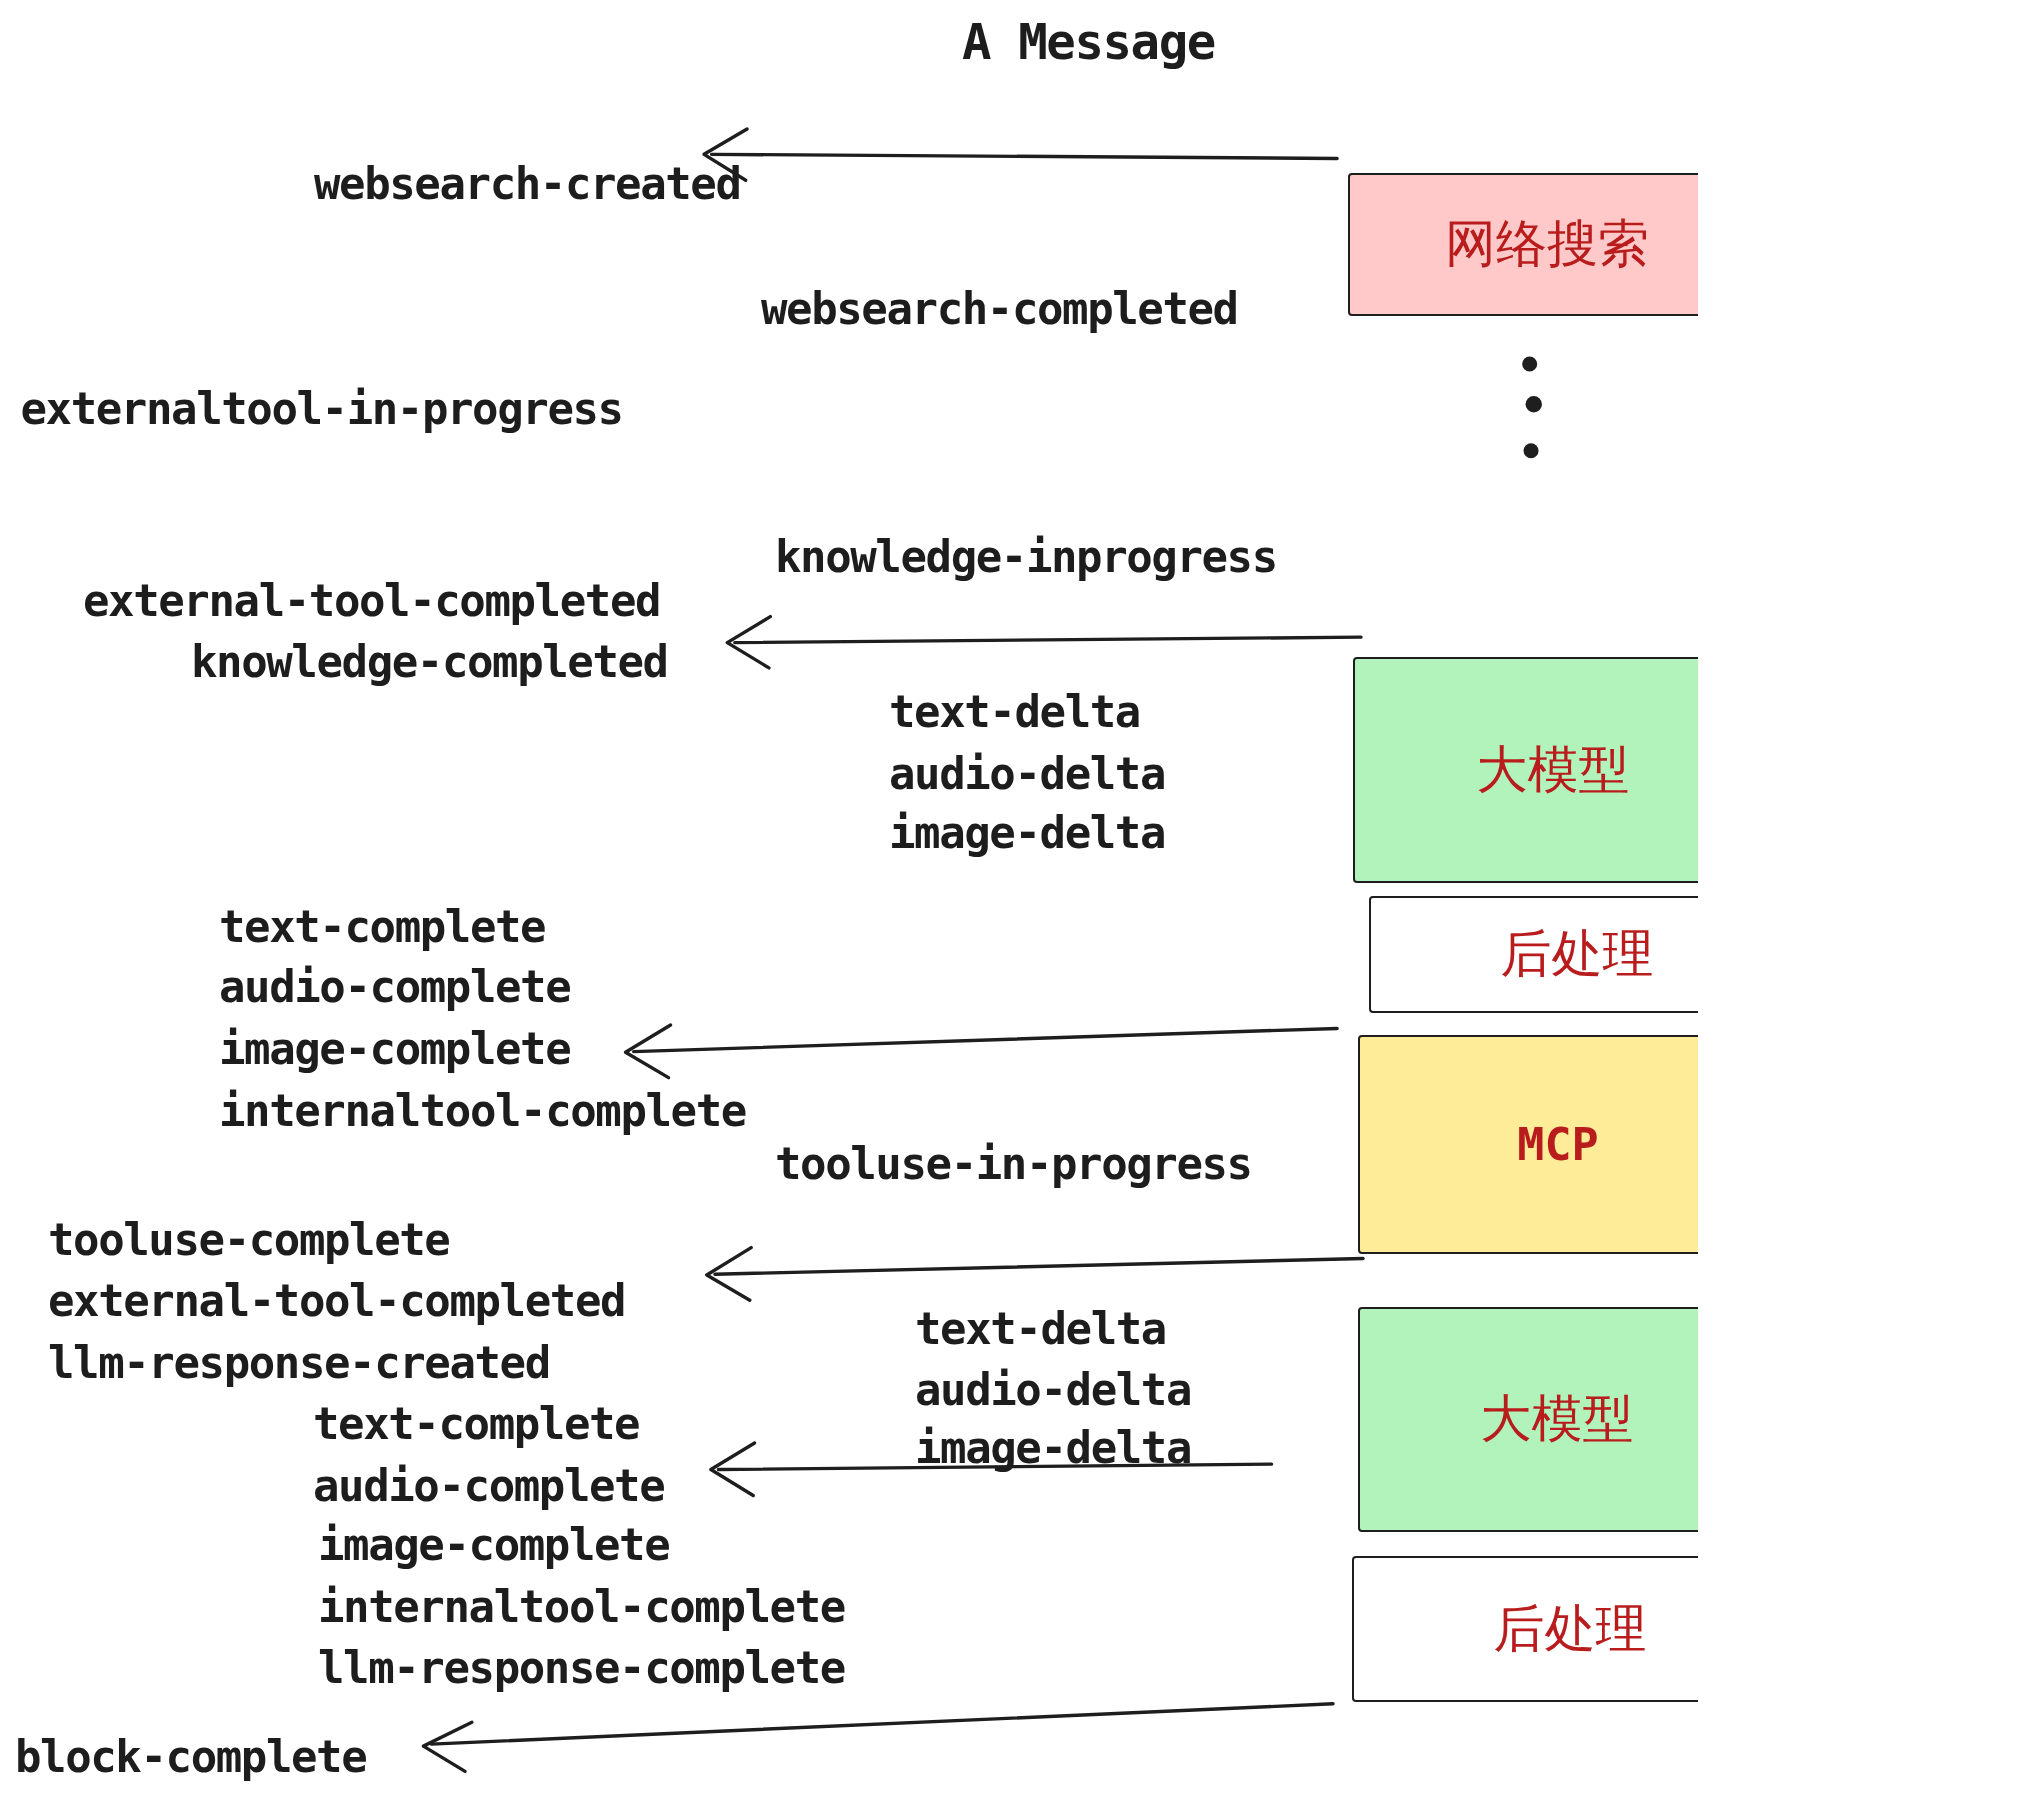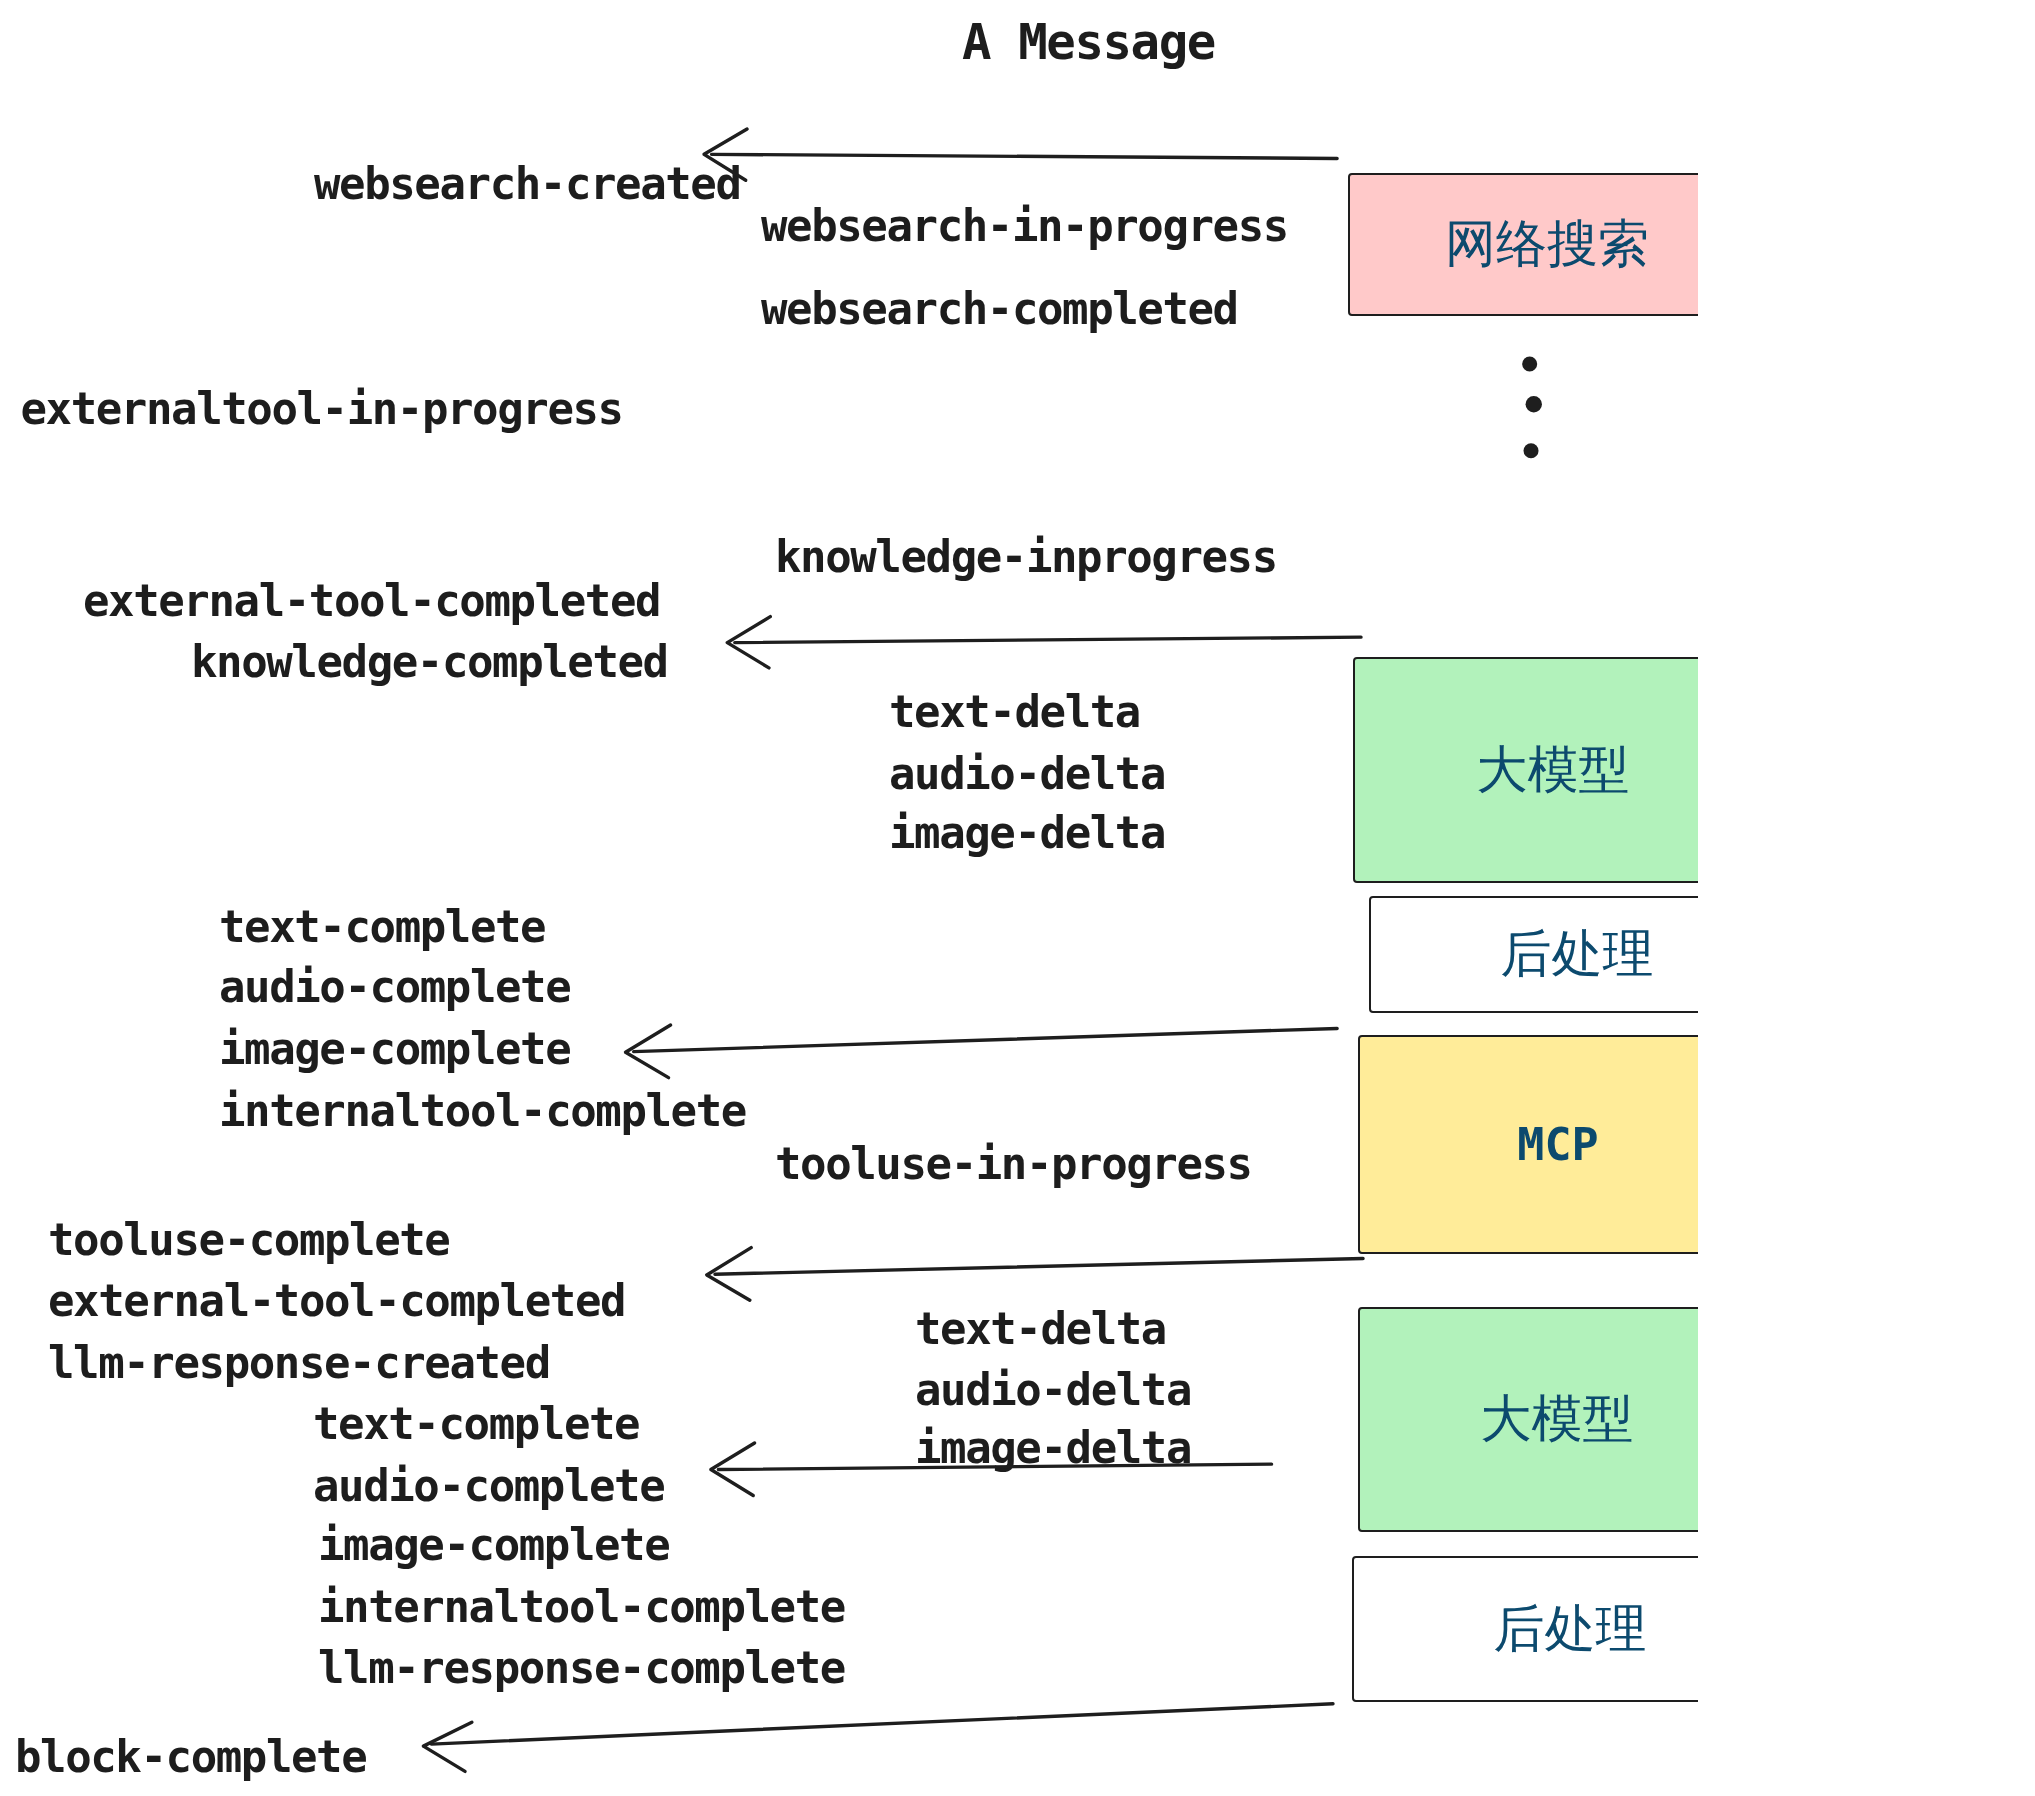--- a/index.html
+++ b/index.html
@@ -13,21 +13,21 @@
     letter-spacing:-1.4px;white-space:pre;
   }
   .evt{
     position:absolute;font-size:44px;font-weight:600;line-height:61px;
     letter-spacing:-1.4px;white-space:pre;color:#1d1d1d;
   }
   .box{
     position:absolute;box-sizing:border-box;border:2.7px solid #1e1e1e;
     display:flex;align-items:center;justify-content:center;
     font-family:"DejaVu Sans","Liberation Sans",sans-serif;
-    font-size:51px;font-weight:500;color:#0c4a6e;border-radius:4px;
+    font-size:51px;font-weight:500;color:#b91c1c;border-radius:4px;
   }
   .box.mono{font-family:"DejaVu Sans Mono","Liberation Mono",monospace;font-size:45px;font-weight:600;}
   .fill-pink{background:#ffc9c9;}
   .fill-green{background:#b2f2bb;margin-top:19px;}
   .fill-yellow{background:#ffec99;}
   .fill-white{background:#ffffff;}
   .side-label{
     position:absolute;font-family:"DejaVu Sans","Liberation Sans",sans-serif;
     font-size:48px;font-weight:600;color:#a16207;white-space:pre;
   }
@@ -36,21 +36,20 @@
   svg.overlay circle{fill:#1e1e1e;stroke:none;}
 </style>
 </head>
 <body>
 
 <div class="canvas">
 
   <div class="title">A Message</div>
 
   <div class="evt" style="left:314px;top:153px;">websearch-created</div>
-  <div class="evt" style="left:761px;top:195px;">websearch-in-progress</div>
   <div class="evt" style="left:761px;top:278px;">websearch-completed</div>
   <div class="evt" style="left:20.5px;top:378px;">externaltool-in-progress</div>
   <div class="evt" style="left:775px;top:526px;">knowledge-inprogress</div>
   <div class="evt" style="left:83px;top:570px;">external-tool-completed</div>
   <div class="evt" style="left:191px;top:631px;">knowledge-completed</div>
   <div class="evt" style="left:889px;top:681px;">text-delta</div>
   <div class="evt" style="left:889px;top:743px;">audio-delta</div>
   <div class="evt" style="left:889px;top:802px;">image-delta</div>
   <div class="evt" style="left:219px;top:896px;">text-complete</div>
   <div class="evt" style="left:219px;top:956px;">audio-complete</div>

